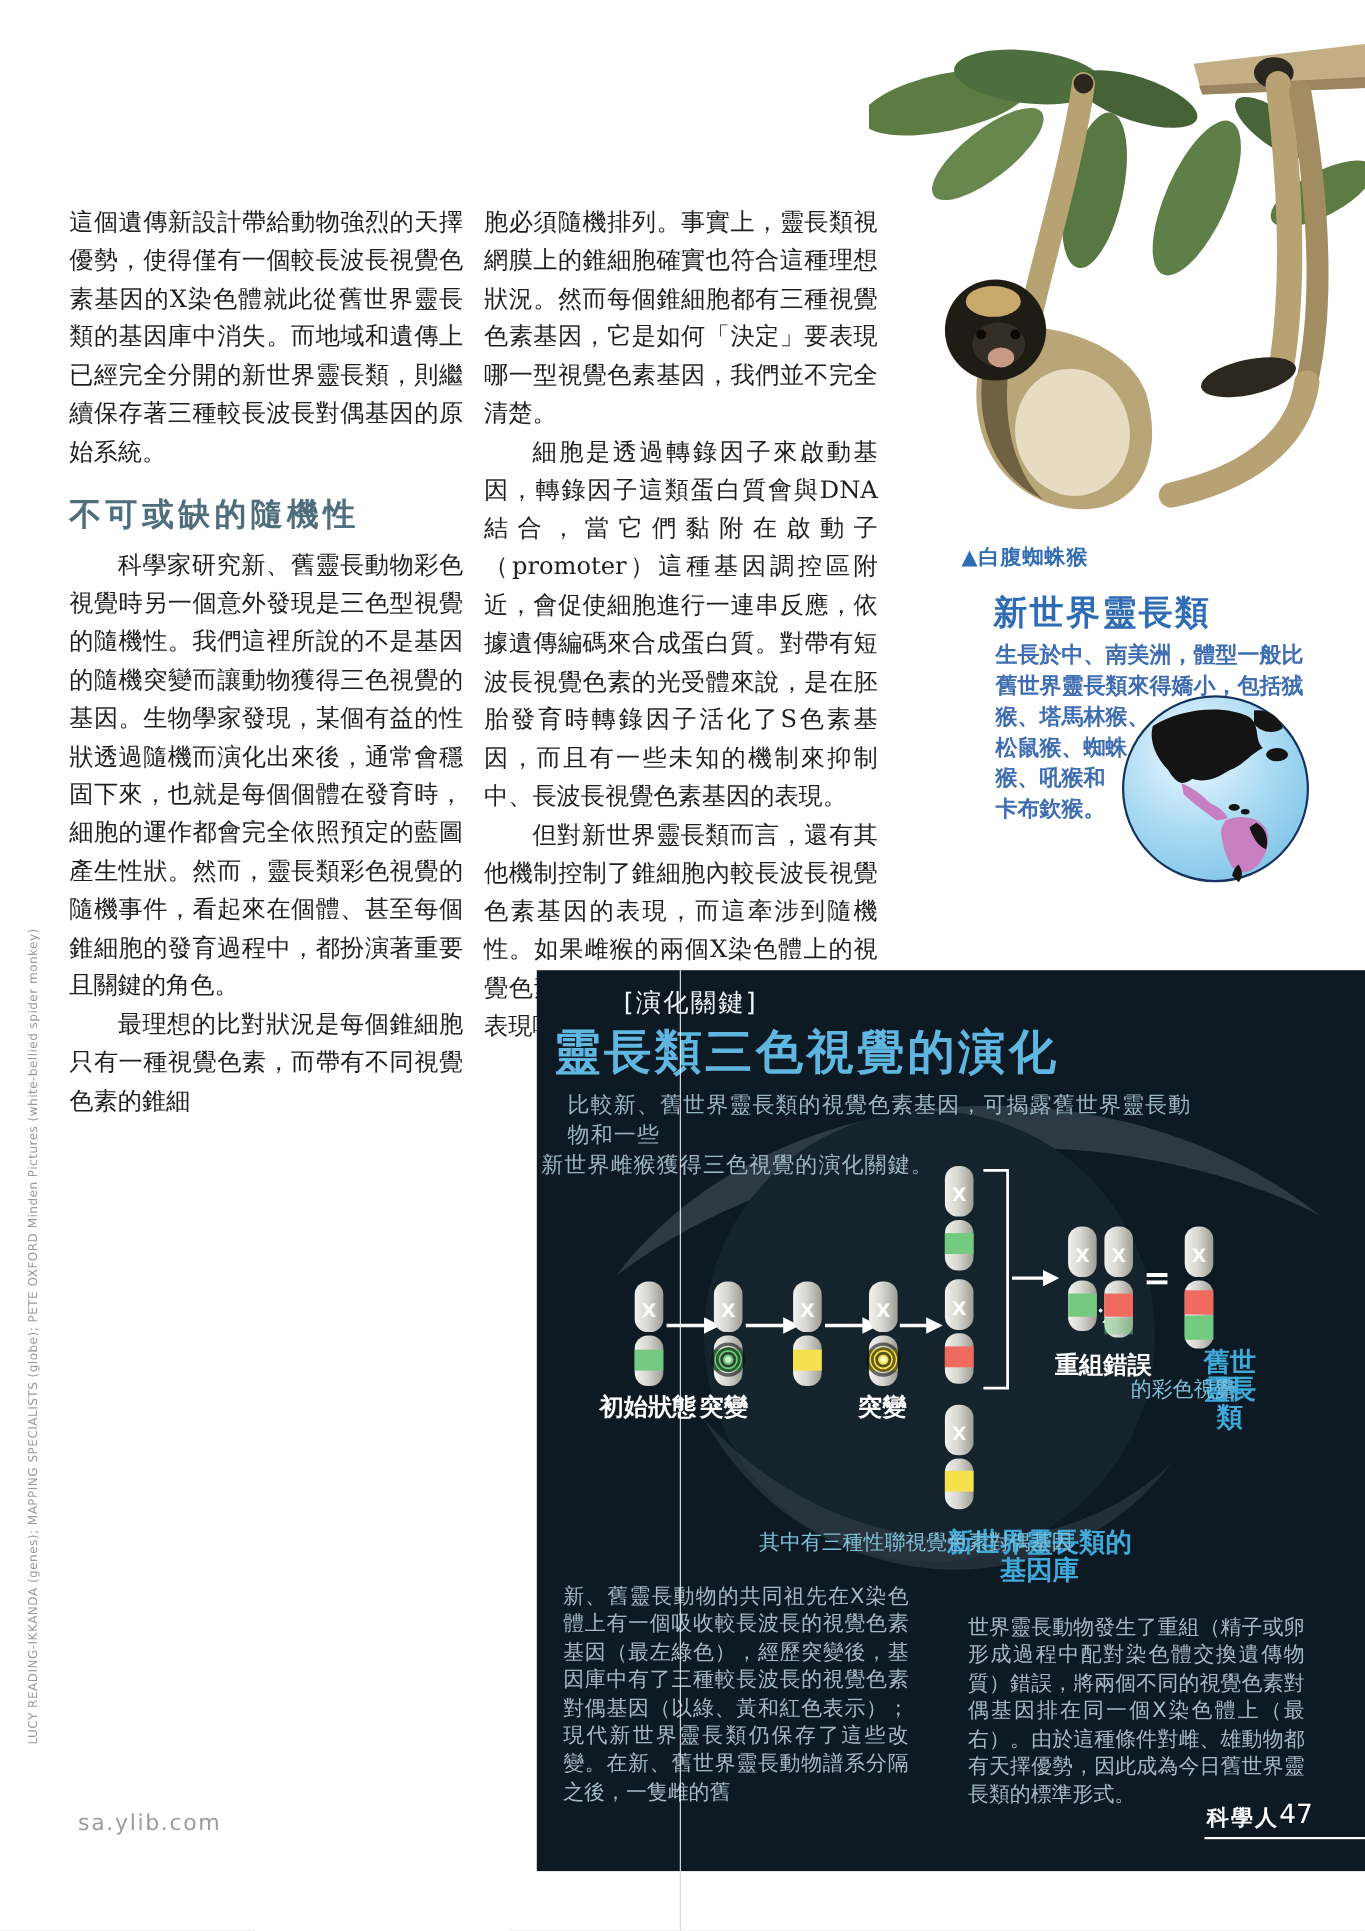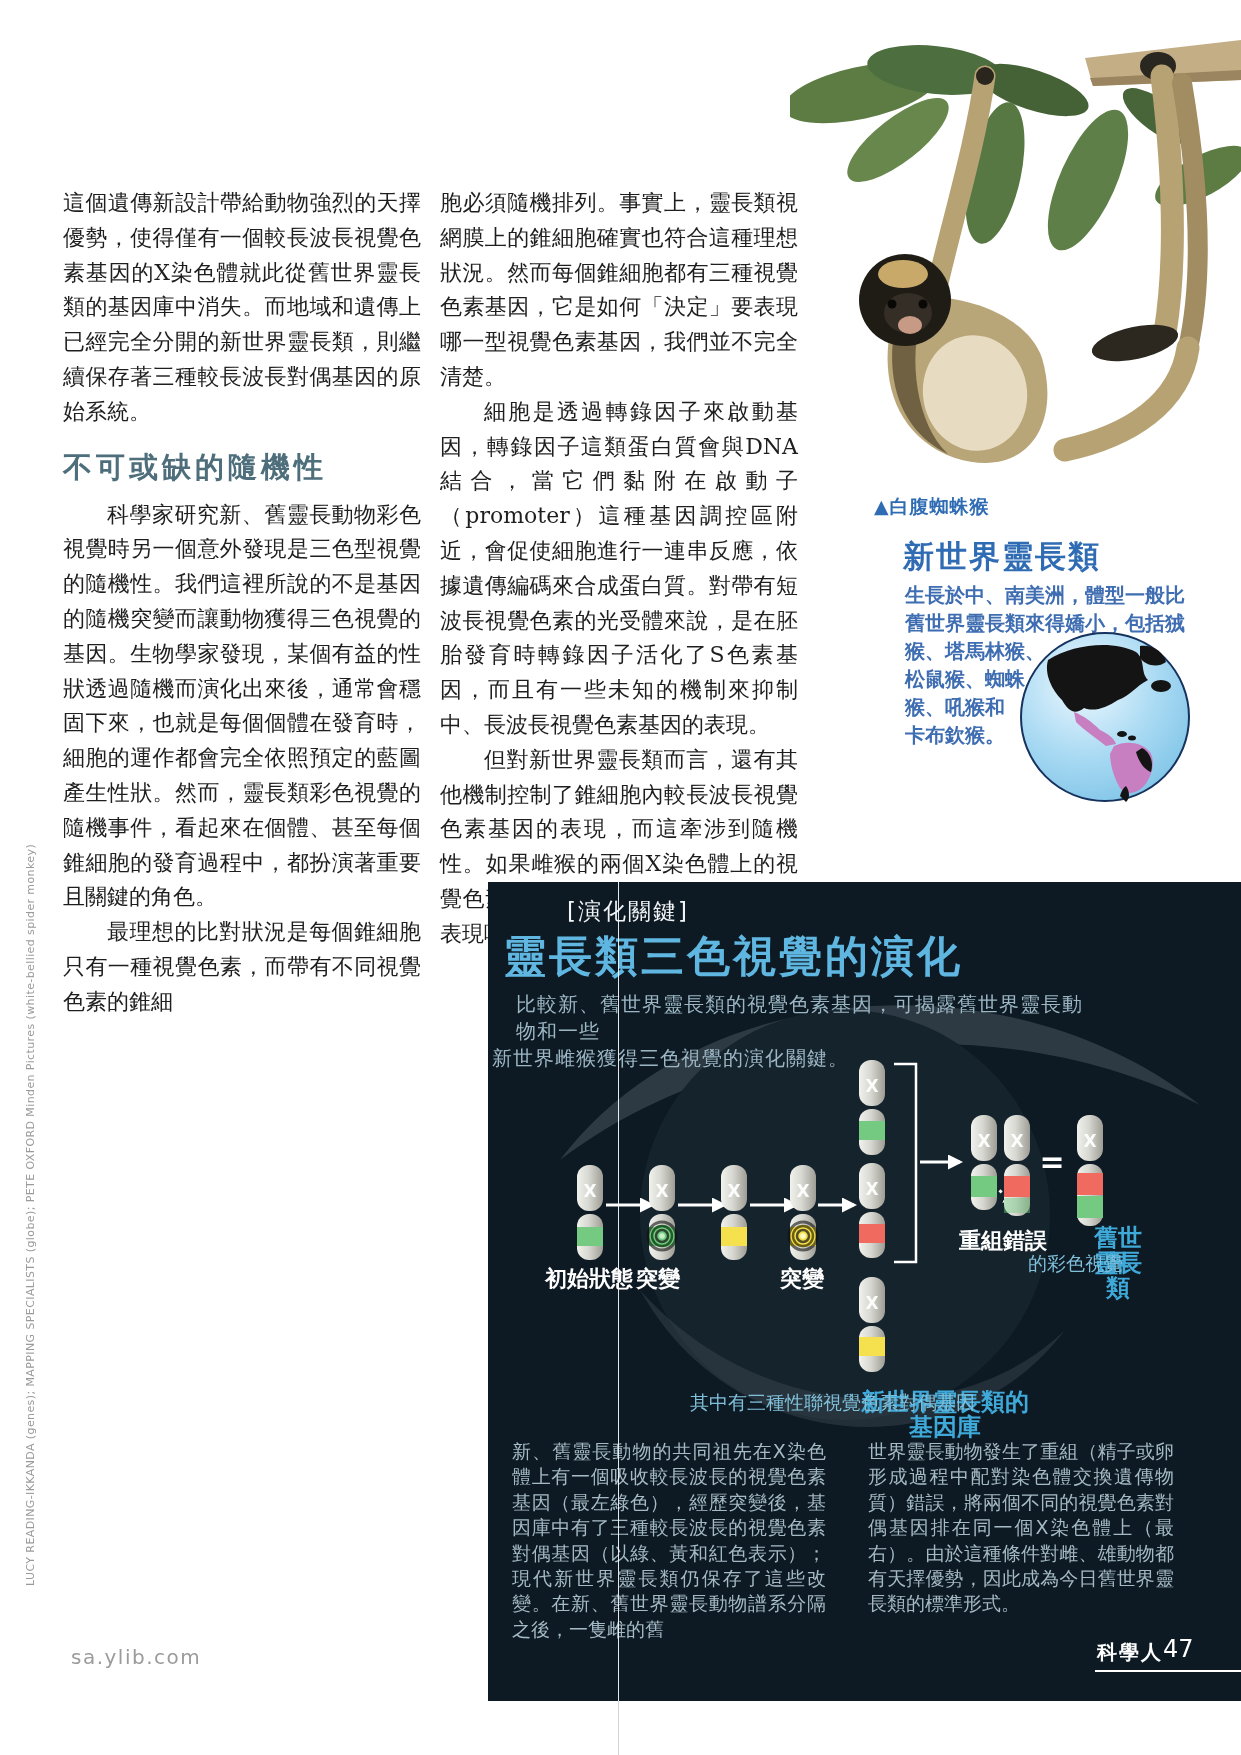--- a/index.html
+++ b/index.html
@@ -46,21 +46,21 @@
   #box-sub div{position:static;}
   #box-sub .ind{padding-left:24px;}
   #diagram-svg{left:0;top:0;width:753px;height:819px;}
   .blue-label{font-weight:700;font-size:24px;color:var(--label-blue,#3fa9d9);line-height:25px;text-align:center;}
   .blue-label .sub{font-weight:400;font-size:19px;color:var(--label-blue-light,#7fbfd9);display:block;position:static;}
   #genepool-label{left:202px;top:508px;width:340px;}
   #oldworld-label{left:540px;top:344px;width:120px;}
   .box-caption{top:557px;width:314px;font-size:19px;line-height:25.4px;
                text-align:justify;color:#a5bac5;}
   #caption-left{left:24px;}
-  #caption-right{left:380px;width:306px;}
+  #caption-right{left:392px;width:306px;margin-top:28px;}
   #box-footer-brand{left:609px;top:757px;font-size:20px;font-weight:700;color:#ffffff;letter-spacing:2px;}
   #box-footer-page{left:675px;top:753px;font-size:24px;color:#ffffff;}
   #box-footer-rule{left:607px;top:788px;width:146px;height:2px;background:#ffffff;}
   
   #gutter-line-dark{position:absolute;left:618px;top:882px;width:1px;height:819px;background:rgba(255,255,255,.9);}
   #gutter-line-light{position:absolute;left:618px;top:1701px;width:1px;height:54px;background:#d4d4d4;}
   
   #footer-left{position:absolute;left:71px;top:1645px;
        font-family:"DejaVu Sans","Liberation Sans",sans-serif;
        font-size:20px;color:#9b9b9b;letter-spacing:1.5px;}

